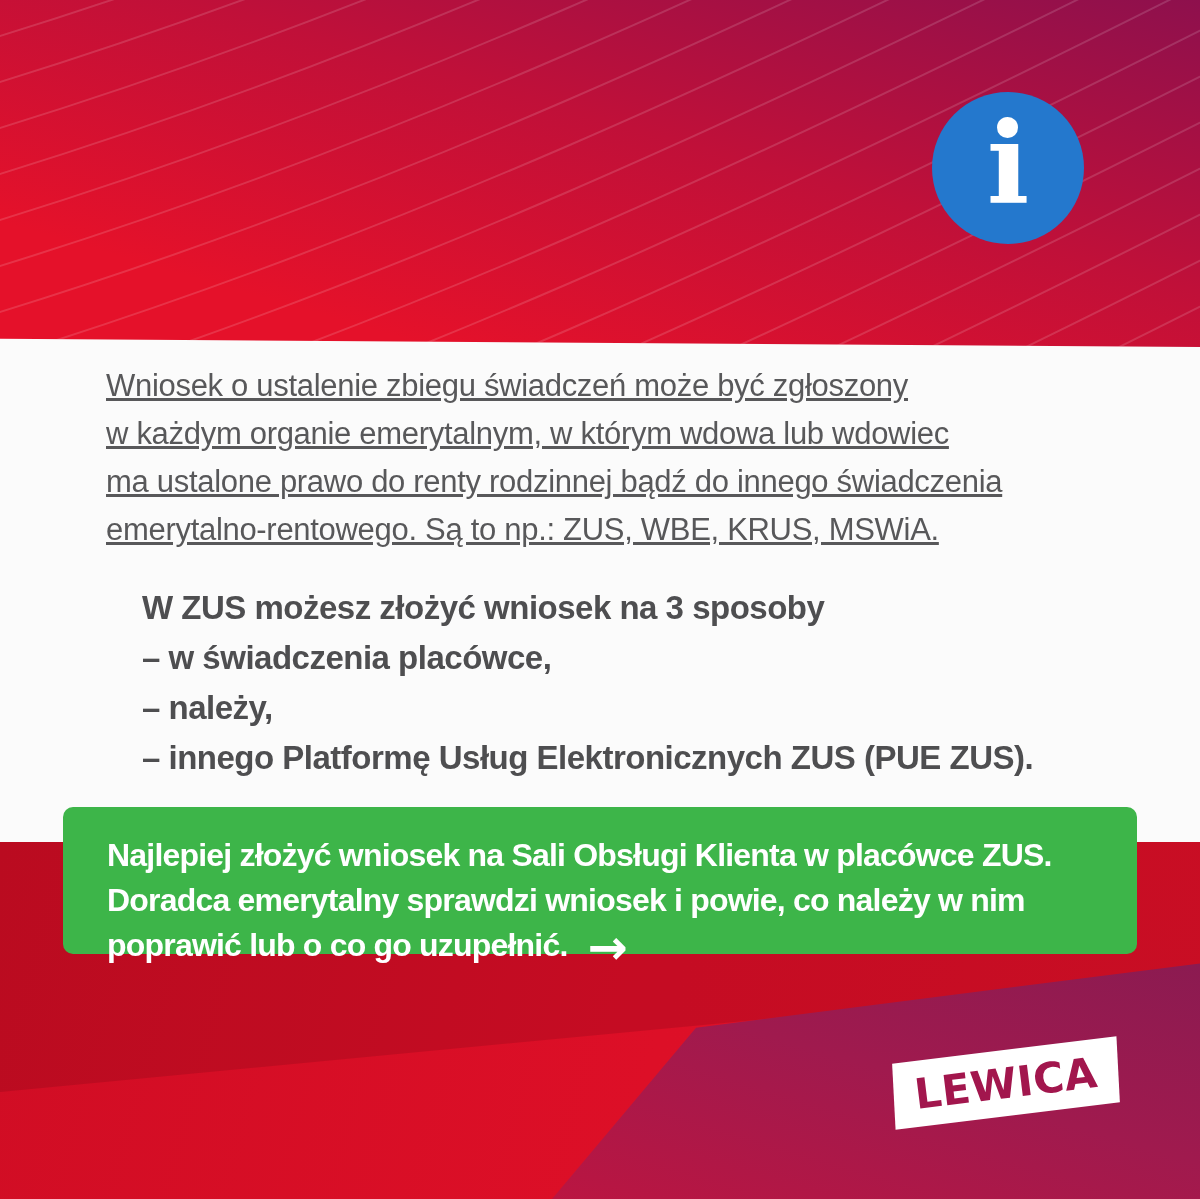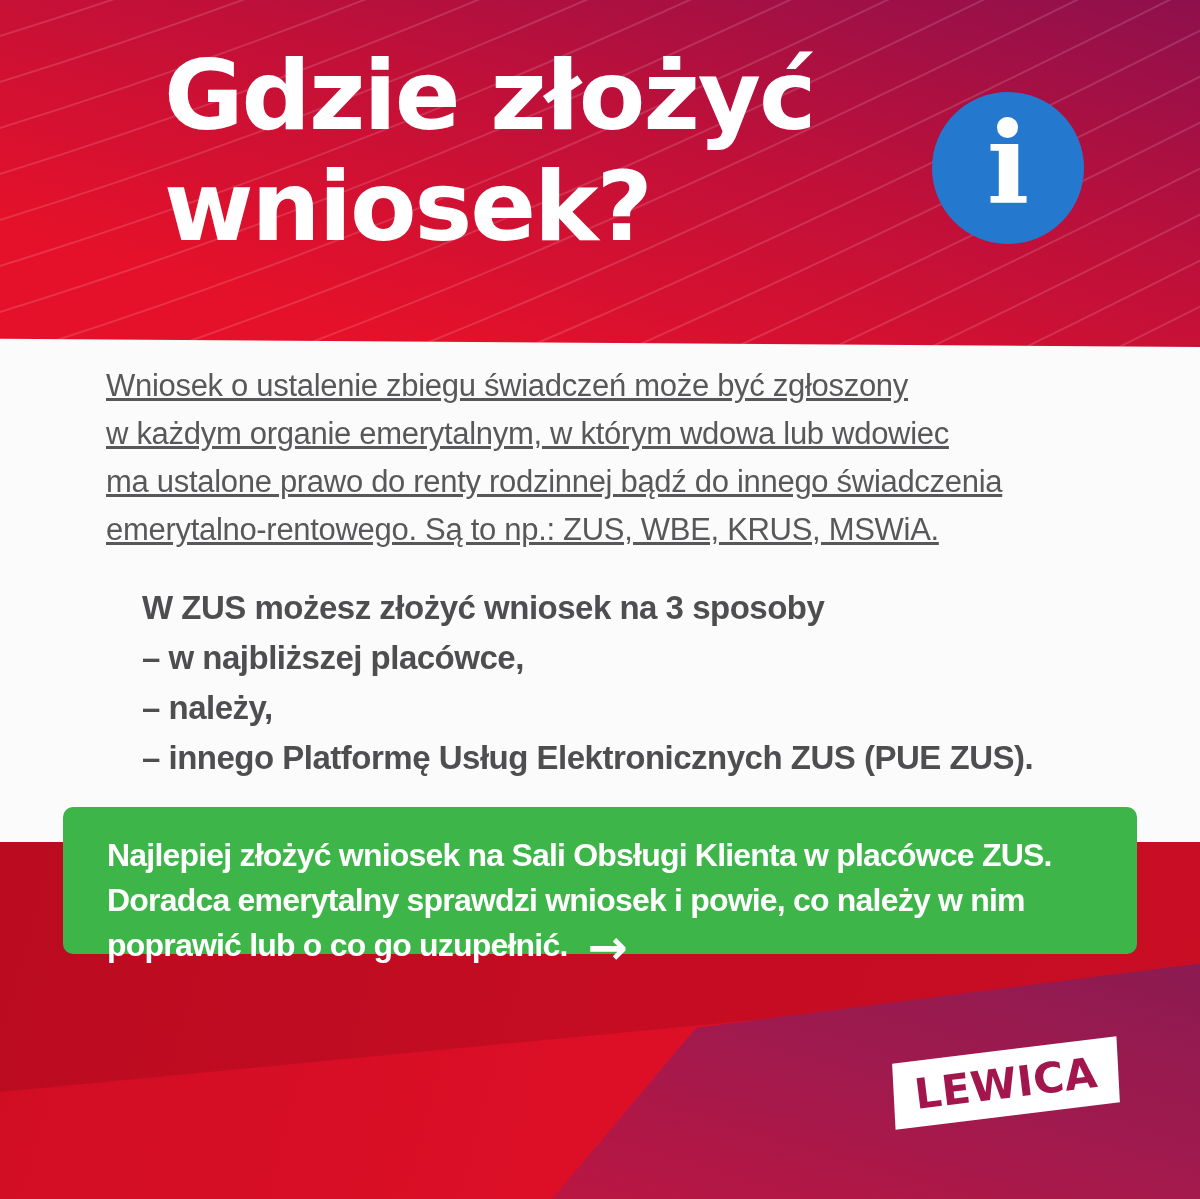--- a/index.html
+++ b/index.html
@@ -122,37 +122,35 @@
         <path d="M -60 606 C 350 486, 750 306, 1300 26" fill="none" stroke="rgba(255,255,255,0.14)" stroke-width="2"></path>
         <path d="M -60 652 C 350 532, 750 352, 1300 72" fill="none" stroke="rgba(255,255,255,0.14)" stroke-width="2"></path>
         <path d="M -60 698 C 350 578, 750 398, 1300 118" fill="none" stroke="rgba(255,255,255,0.14)" stroke-width="2"></path>
         <path d="M -60 744 C 350 624, 750 444, 1300 164" fill="none" stroke="rgba(255,255,255,0.14)" stroke-width="2"></path>
         <path d="M -60 790 C 350 670, 750 490, 1300 210" fill="none" stroke="rgba(255,255,255,0.14)" stroke-width="2"></path>
         <path d="M -60 836 C 350 716, 750 536, 1300 256" fill="none" stroke="rgba(255,255,255,0.14)" stroke-width="2"></path>
         <path d="M -60 882 C 350 762, 750 582, 1300 302" fill="none" stroke="rgba(255,255,255,0.14)" stroke-width="2"></path>
         <path d="M -60 928 C 350 808, 750 628, 1300 348" fill="none" stroke="rgba(255,255,255,0.14)" stroke-width="2"></path>
         <path d="M -60 974 C 350 854, 750 674, 1300 394" fill="none" stroke="rgba(255,255,255,0.14)" stroke-width="2"></path>
       </svg>
-    <div class="page-title">Gdzie złożyć
-wniosek?</div>
     <div class="info-badge">
       <span class="info-glyph">i</span>
     </div>
   </div>
 
   <div class="content-band"></div>
 
   <div class="paragraph">Wniosek o ustalenie zbiegu świadczeń może być zgłoszony
 w każdym organie emerytalnym, w którym wdowa lub wdowiec
 ma ustalone prawo do renty rodzinnej bądź do innego świadczenia
 emerytalno-rentowego. Są to np.: ZUS, WBE, KRUS, MSWiA.</div>
 
   <div class="methods">
     <div class="methods-heading">W ZUS możesz złożyć wniosek na 3 sposoby</div>
-    <div class="methods-item">– w najbliższej placówce,</div>
+    <div class="methods-item">– w świadczenia placówce,</div>
     <div class="methods-item">– należy,</div>
     <div class="methods-item">– innego Platformę Usług Elektronicznych ZUS (PUE ZUS).</div>
   </div>
 
   <div class="bottom-band">
     <div class="bottom-dark-overlay"></div>
     <div class="magenta-wedge"></div>
   </div>
 
   <div class="highlight-box">

